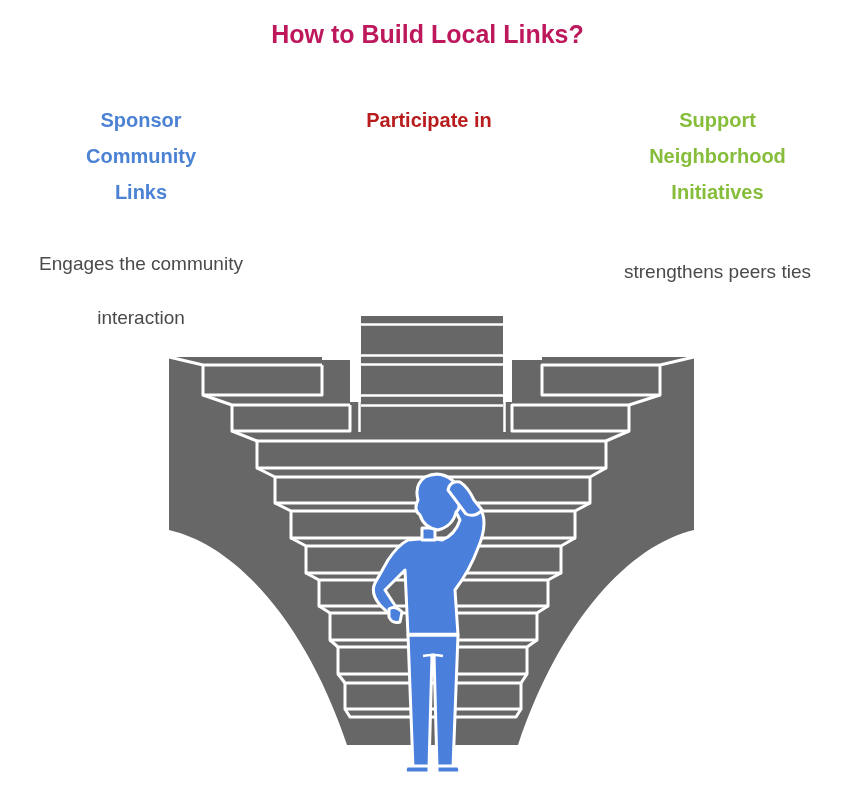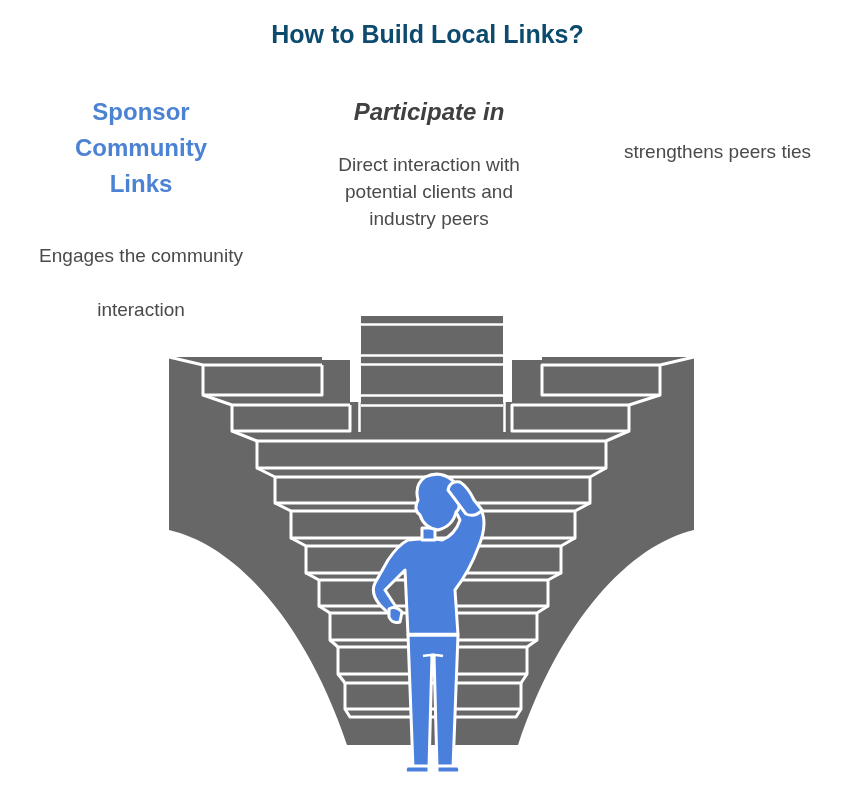--- a/index.html
+++ b/index.html
@@ -1,27 +1,27 @@
 <!DOCTYPE html>
 <html><head>
 <meta charset="utf-8">
 <style>
   html, body { margin: 0; padding: 0; background: #ffffff; }
   body { width: 855px; height: 795px; position: relative; overflow: hidden;
          font-family: "Liberation Sans", "DejaVu Sans", sans-serif; }
   .title { position: absolute; left: 0; top: 20px; width: 855px; text-align: center;
-           font-size: 25px; font-weight: 700; color: #0c4a6e; }
+           font-size: 25px; font-weight: 700; color: #be185d; }
   .col { position: absolute; text-align: center; }
-  .col h2 { margin: 4px; font-size: 24px; line-height: 36px; font-weight: 700; }
+  .col h2 { margin: 12px; font-size: 20px; line-height: 36px; font-weight: 700; }
   .col p { margin: 0; font-size: 19px; line-height: 27px; color: #4a4a4a; }
   #c1 { left: 10px; width: 262px; top: 90px; }
   #c1 h2 { color: #4b82d4; }
   #c1 p { margin-top: 40px; }
   #c2 { left: 298px; width: 262px; top: 90px; }
-  #c2 h2 { color: #404040; font-style: italic; }
+  #c2 h2 { color: #b91c1c; }
   #c2 p { margin-top: 21px; }
   #c3 { left: 590px; width: 255px; top: 90px; }
   #c3 h2 { color: #86bd3b; }
   #c3 p { margin-top: 21px; }
   svg.art { position: absolute; left: 0; top: 0; }
 </style>
 </head>
 <body>
 
 <div class="title">How to Build Local Links?</div>
@@ -36,28 +36,28 @@
     <span>Engages the community</span><br>
     <br>
     <span>interaction</span>
   </p>
 </div>
 
 <div class="col" id="c2">
   <h2>
     <div>Participate in</div>
   </h2>
-  <p>
-    <span>Direct interaction with</span><br>
-    <span>potential clients and</span><br>
-    <span>industry peers</span>
-  </p>
 </div>
 
 <div class="col" id="c3">
+  <h2>
+    <div>Support</div>
+    <div>Neighborhood</div>
+    <div>Initiatives</div>
+  </h2>
   <p>
     <br>
     <span>strengthens peers ties</span>
   </p>
 </div>
 
 <svg class="art" width="855" height="795" viewBox="0 0 855 795">
   <g>
 
     <path d="M169 357 L200 357 L200 530 L169 530 Z" fill="#676767"></path>

